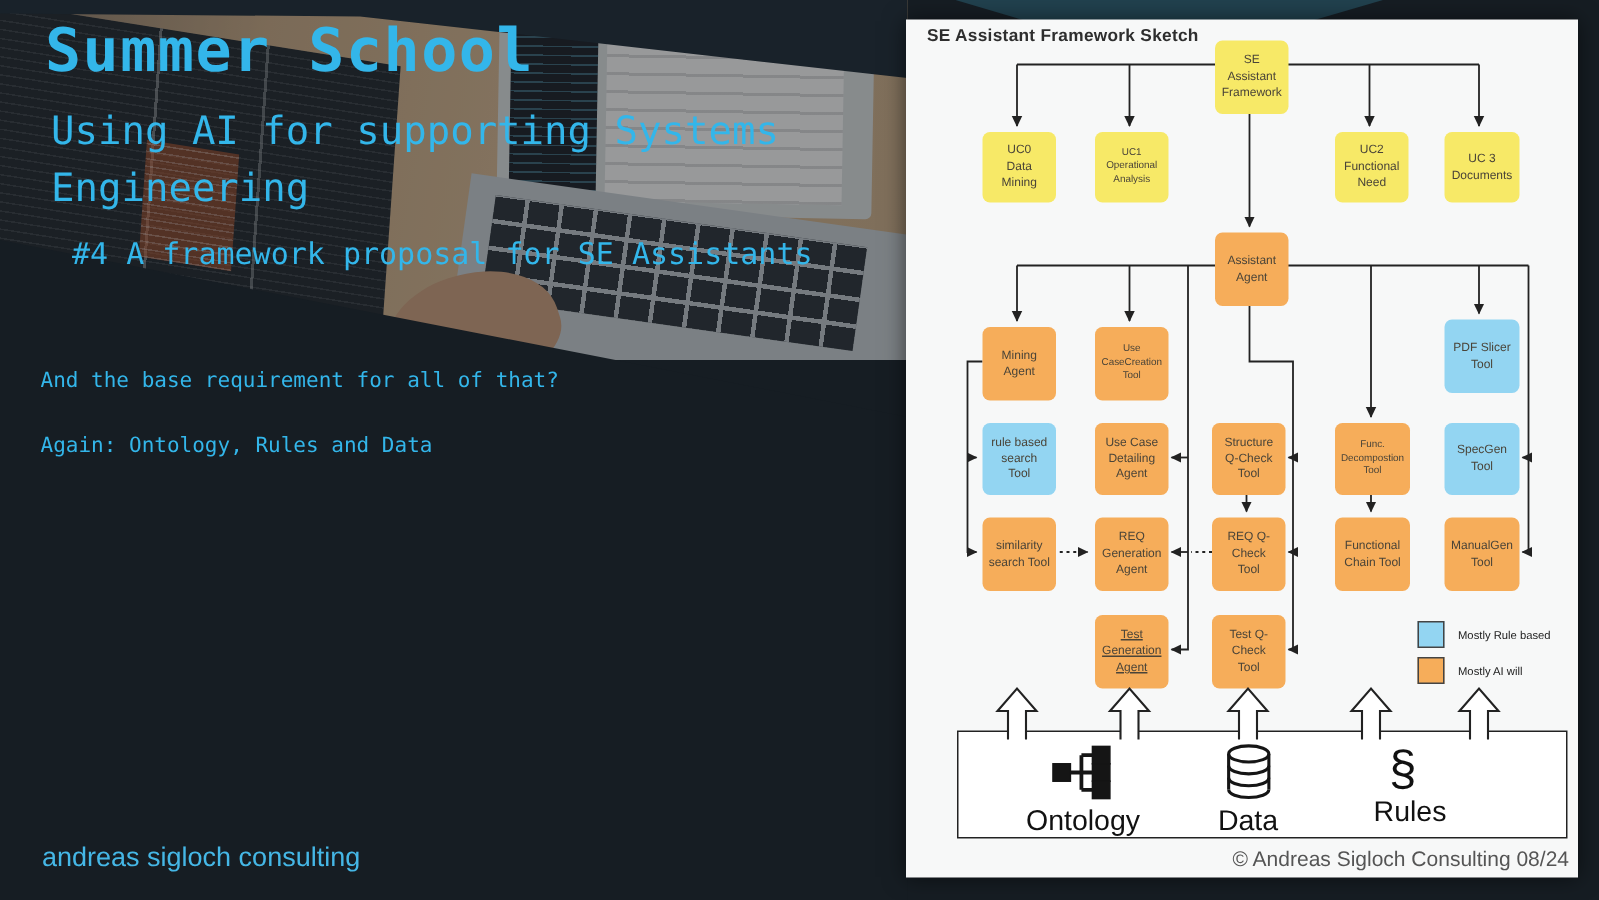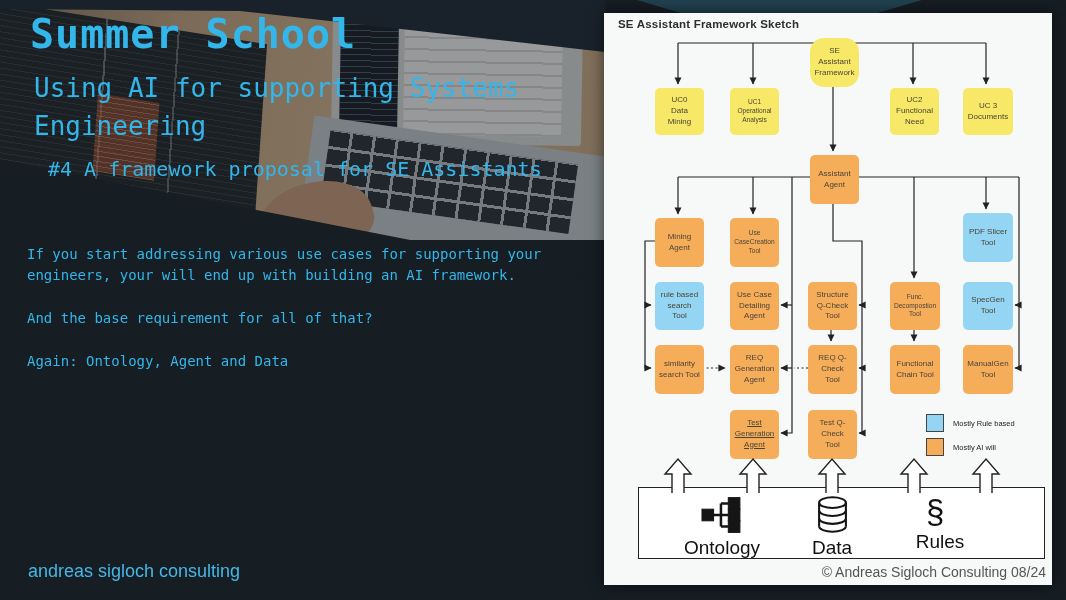--- a/index.html
+++ b/index.html
@@ -56,21 +56,21 @@
     box-shadow:0 0 14px rgba(0,0,0,.55);}
   .panel-title{position:absolute;left:14px;top:5px;font-size:11.5px;font-weight:bold;color:#2e2e2e;letter-spacing:.2px;}
   .diagram{position:absolute;inset:0;}
   .connectors,.arrows-overlay{position:absolute;left:0;top:0;width:448px;height:572px;pointer-events:none;}
   .node{position:absolute;border-radius:5px;display:flex;align-items:center;justify-content:center;
     text-align:center;font-size:8px;line-height:1.35;color:#4a4438;white-space:pre-line;padding:1px;}
   .node.small{font-size:6.6px;}
   .yellow{background:#f7e967;}
   .orange{background:#f6ad5a;}
   .blue{background:#93d5f2;}
-  .legend{position:absolute;left:322px;top:401px;text-align:right;}
+  .legend{position:absolute;left:341px;top:401px;text-align:right;}
   .legend-item{display:flex;align-items:center;margin-bottom:6px;}
   .legend-swatch{width:16px;height:16px;border:1px solid #444;margin-right:9px;}
   .legend-label{font-size:7.5px;color:#222;}
   .foundation{position:absolute;left:34px;top:474px;width:405px;height:70px;background:#ffffff;
     border:1.5px solid #222;}
   .f-icon{position:absolute;}
   .f-label{position:absolute;font-size:19px;color:#111;transform:translateX(-50%);}
   .para-sign{font-size:33px;color:#111;font-weight:300;line-height:1;}
   .copyright{position:absolute;right:6px;top:551px;font-size:14px;color:#555;}
 </style>
@@ -97,23 +97,22 @@
   <div class="wedge-bottom"></div>
   <div class="teal-deco"></div>
 
   <div class="title-block">
     <h1 class="tech main-title" style="color: rgb(51, 182, 234);">Summer School</h1>
     <div class="tech sub-title" style="color: rgb(51, 182, 234);">Using AI for supporting Systems Engineering</div>
     <div class="tech heading4" style="color: rgb(51, 182, 234);">#4 A framework proposal for SE Assistants</div>
   </div>
 
   <div class="body-text tech" style="color: rgb(51, 182, 234);">
-    <p>If you start addressing various use cases for supporting your engineers, your will end up with building an AI framework.</p>
     <p>And the base requirement for all of that?</p>
-    <p>Again: Ontology, Agent and Data</p>
+    <p>Again: Ontology, Rules and Data</p>
   </div>
 
   <div class="footer-text">andreas sigloch consulting</div>
 
   <div class="panel">
     <div class="diagram">
 
       <svg class="connectors" viewBox="0 0 448 572">
         <defs>
           <marker id="ah" markerWidth="7" markerHeight="7" refX="5.5" refY="3.5" orient="auto">
@@ -143,21 +142,21 @@
           <path d="M51,228 H41 V355 H47" marker-end="url(#ah)"></path>
           <path d="M41,292 H47" marker-end="url(#ah)"></path>
           <path d="M227,315 V328" marker-end="url(#ah)"></path>
           <path d="M310,315 V328" marker-end="url(#ah)"></path>
           <path d="M98,355 H121" stroke-dasharray="2 2.5" marker-end="url(#ah)"></path>
           <path d="M204,355 H190" stroke-dasharray="2 2.5"></path>
         </g>
       </svg>
 
       <div>
-          <div class="node yellow" style="left: 206px; top: 25px; width: 47px; height: 47px; border-radius: 14px;">SE
+          <div class="node yellow" style="left: 206px; top: 14px; width: 47px; height: 47px;">SE
 Assistant
 Framework</div>
           <div class="node yellow" style="left: 51px; top: 75px; width: 47px; height: 45px;">UC0
 Data
 Mining</div>
           <div class="node yellow small" style="left: 126px; top: 75px; width: 47px; height: 45px;">UC1
 Operational
 Analysis</div>
           <div class="node yellow" style="left: 286px; top: 75px; width: 47px; height: 45px;">UC2
 Functional

